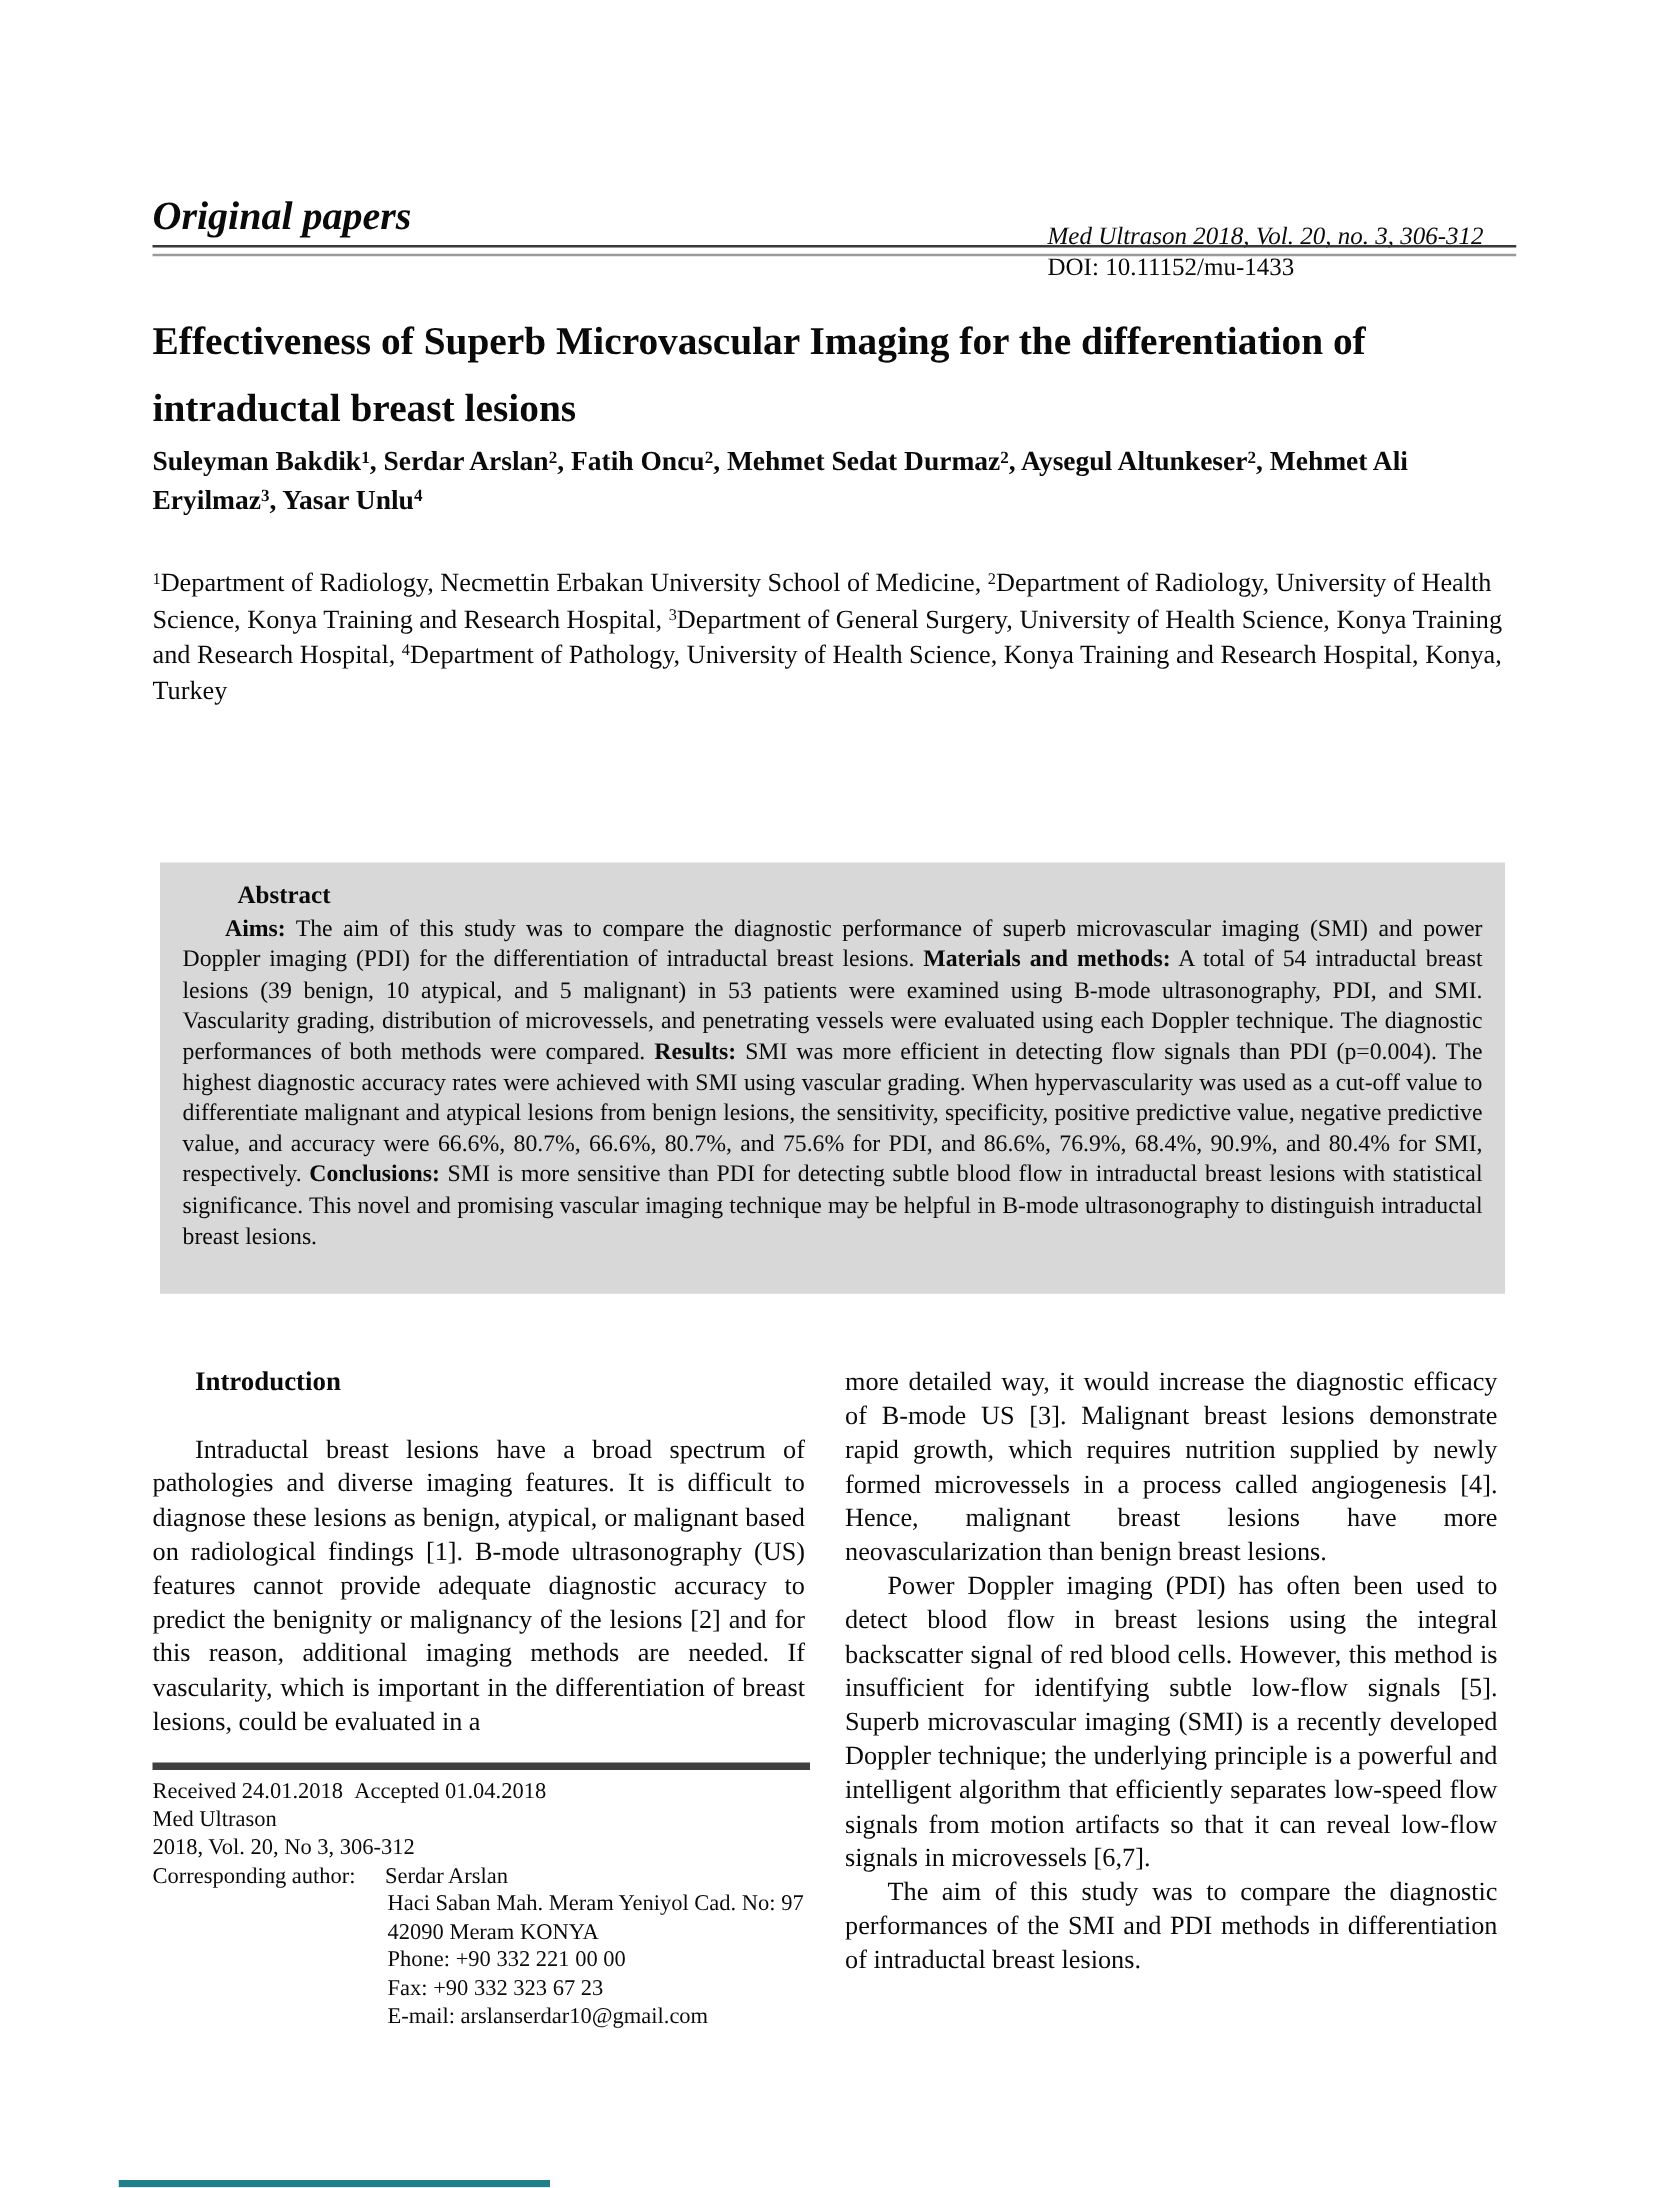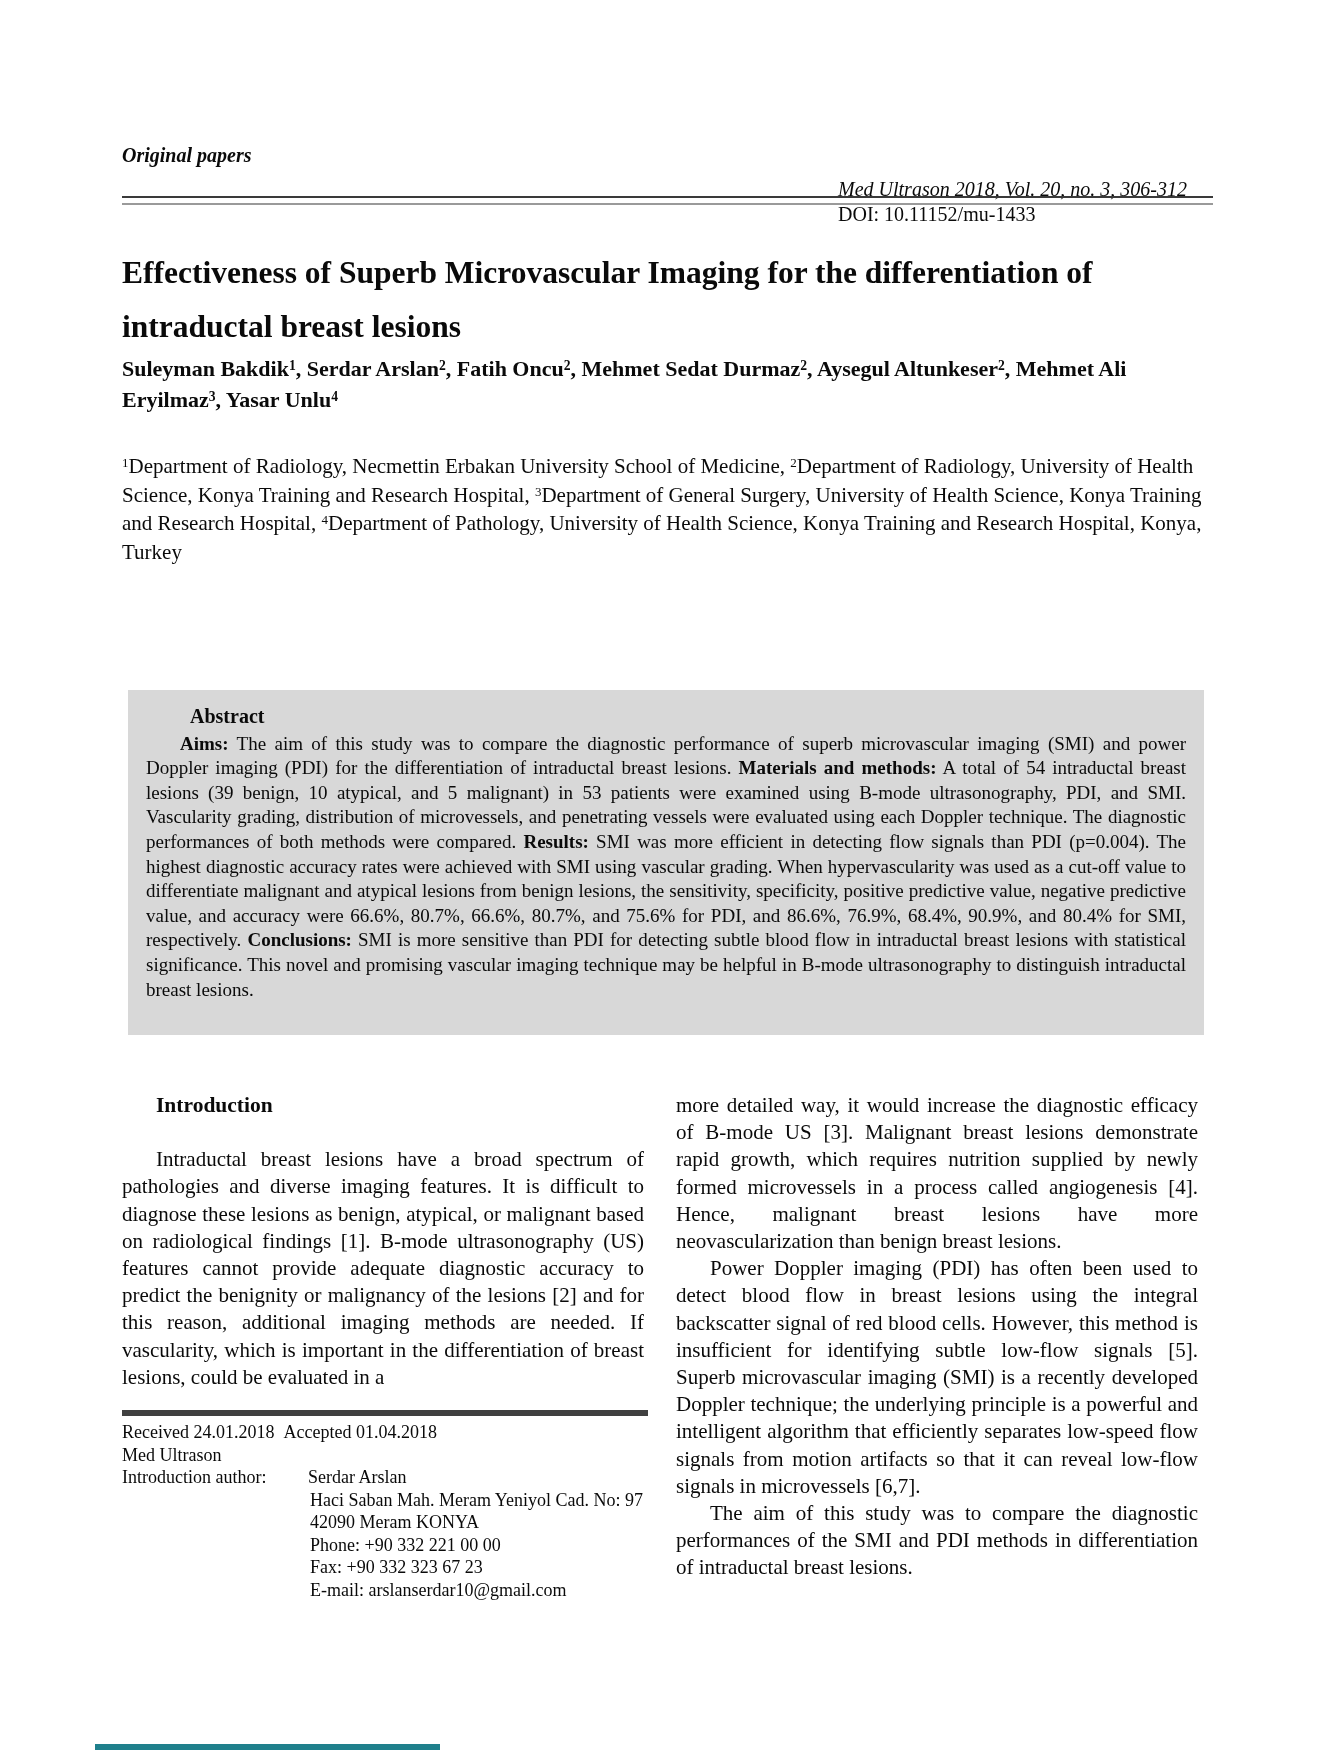--- a/index.html
+++ b/index.html
@@ -16,22 +16,22 @@
     width:1334px;height:1750px;
     background:#fff;
     font-family:"Liberation Serif","DejaVu Serif",serif;
     color:var(--ink);
     overflow:hidden;
   }
   sup{font-size:0.62em;line-height:0;vertical-align:baseline;position:relative;top:-0.45em;}
 
   
   .hdr-left{
-    position:absolute;left:122px;top:144px;
-    font-size:20px;font-weight:700;font-style:italic;
+    position:absolute;left:122px;top:154px;
+    font-size:32px;font-weight:700;font-style:italic;
   }
   .hdr-right{
     position:absolute;left:838px;top:140px;width:370px;
     font-size:20px;line-height:25px;
   }
   .hdr-right .cite{font-style:italic;margin-top:37px;}
   .rules{position:absolute;left:122px;top:196px;width:1091px;}
   .rules .r1{height:2px;background:var(--rule-dark);}
   .rules .r2{height:2px;background:var(--rule-light);margin-top:5px;}
 
@@ -118,22 +118,23 @@
 
   <div class="col right">
     <p>more detailed way, it would increase the diagnostic efficacy of B-mode US [3]. Malignant breast lesions demonstrate rapid growth, which requires nutrition supplied by newly formed microvessels in a process called angiogenesis [4]. Hence, malignant breast lesions have more neovascularization than benign breast lesions.</p>
     <p class="indent">Power Doppler imaging (PDI) has often been used to detect blood flow in breast lesions using the integral backscatter signal of red blood cells. However, this method is insufficient for identifying subtle low-flow signals [5]. Superb microvascular imaging (SMI) is a recently developed Doppler technique; the underlying principle is a powerful and intelligent algorithm that efficiently separates low-speed flow signals from motion artifacts so that it can reveal low-flow signals in microvessels [6,7].</p>
     <p class="indent">The aim of this study was to compare the diagnostic performances of the SMI and PDI methods in differentiation of intraductal breast lesions.</p>
   </div>
 
   <div class="footnote">
     <div>Received 24.01.2018 &nbsp;Accepted 01.04.2018</div>
     <div>Med Ultrason</div>
+    <div>2018, Vol. 20, No 3, 306-312</div>
     <div>
-      <span class="corr-label">Introduction author:</span><span>Serdar Arslan</span>
+      <span class="corr-label">Corresponding author:</span><span>Serdar Arslan</span>
     </div>
     <div class="addr">
         <div>Haci Saban Mah. Meram Yeniyol Cad. No: 97</div>
         <div>42090 Meram KONYA</div>
         <div>Phone: +90 332 221 00 00</div>
         <div>Fax: +90 332 323 67 23</div>
         <div>E-mail: arslanserdar10@gmail.com</div>
       </div>
   </div>
 

